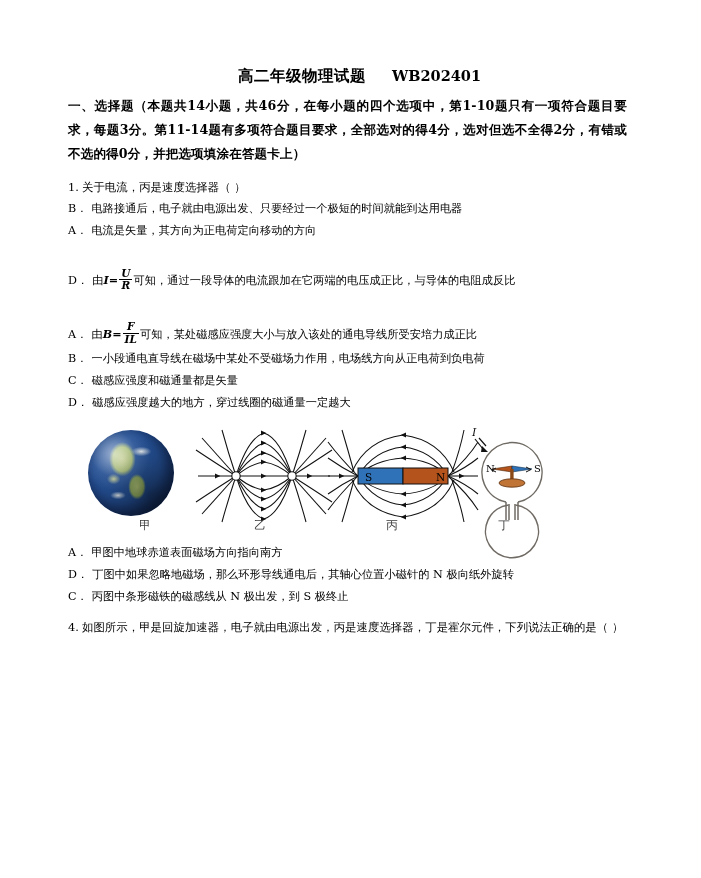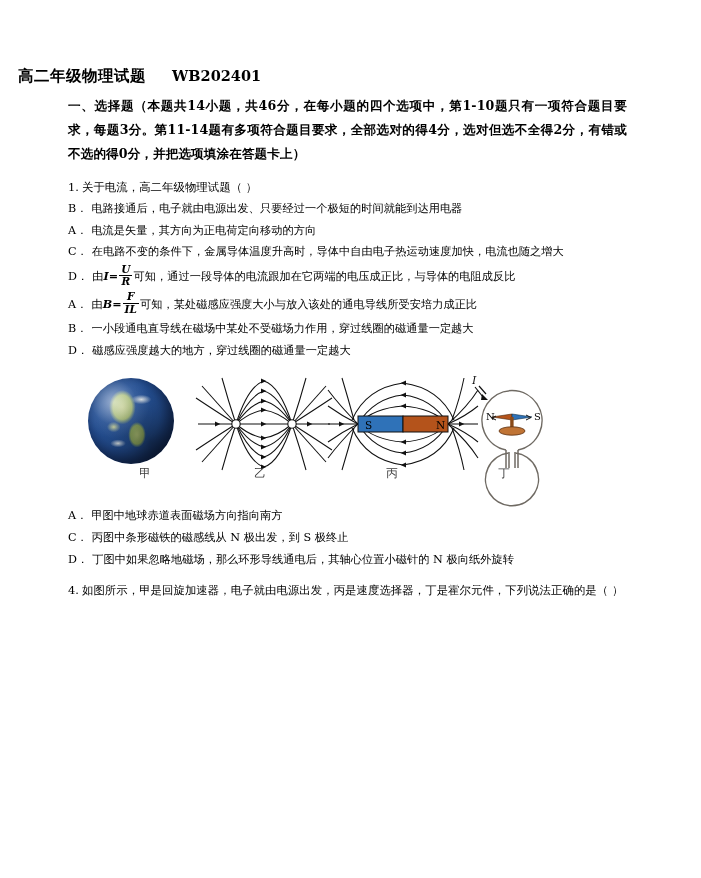--- a/index.html
+++ b/index.html
@@ -16,20 +16,21 @@
     overflow: hidden;
   }
   .page {
     position: absolute;
     left: 0; top: 0;
     width: 701px;
     height: 878px;
     padding: 0;
   }
   .doc-title {
+    text-align: center;
     font-size: 15.5px;
     font-weight: bold;
     letter-spacing: 0.5px;
     margin: 66px 0 0 0;
     padding: 0 0 0 18px;
   }
   .doc-title .code {
     font-family: "DejaVu Serif", "Liberation Serif", serif;
     font-weight: bold;
     letter-spacing: 0px;
@@ -58,20 +59,21 @@
   .opt {
     font-size: 11.2px;
     line-height: 1.95;
     padding: 0 56px 0 68px;
     margin: 0;
     letter-spacing: 0.05px;
     text-align: justify;
   }
   .opt-tall {
     line-height: 2.45;
+    margin-top: 26px;
   }
   .num-label { margin-right: 3px; }
   .opt-label { margin-right: 4px; }
 
   
   .frac {
     display: inline-block;
     vertical-align: -0.48em;
     text-align: center;
     font-style: italic;
@@ -131,40 +133,40 @@
 
 <div class="page">
 
   <div class="doc-title">
     <span>高二年级物理试题</span><span class="code">WB202401</span>
   </div>
 
   <div class="section-head">一、选择题（本题共14小题，共46分，在每小题的四个选项中，第1-10题只有一项符合题目要求，每题3分。第11-14题有多项符合题目要求，全部选对的得4分，选对但选不全得2分，有错或不选的得0分，并把选项填涂在答题卡上）</div>
 
   <div class="q q-stem">
-    <span class="num-label">1.</span><span>关于电流，高二年级物理试题（    ）</span>
+    <span class="num-label">1.</span><span>关于电流，丙是速度选择器（    ）</span>
   </div>
   <div class="opt">
     <span class="opt-label">B．</span><span>电路接通后，电子就由电源出发、只要经过一个极短的时间就能到达用电器</span>
   </div>
   <div class="opt">
     <span class="opt-label">A．</span><span>电流是矢量，其方向为正电荷定向移动的方向</span>
-  </div>
-  <div class="opt">
-    <span class="opt-label">C．</span><span>在电路不变的条件下，金属导体温度升高时，导体中自由电子热运动速度加快，电流也随之增大</span>
   </div>
   <div class="opt opt-tall">
     <span class="opt-label">D．</span><span>由</span><span class="ital">I</span><span class="ital">=</span><span class="frac"><span class="num">U</span><span class="den">R</span></span><span>可知，通过一段导体的电流跟加在它两端的电压成正比，与导体的电阻成反比</span>
   </div>
 
   <div class="opt opt-tall">
     <span class="opt-label">A．</span><span>由</span><span class="ital">B</span><span class="ital">=</span><span class="frac"><span class="num">F</span><span class="den">IL</span></span><span>可知，某处磁感应强度大小与放入该处的通电导线所受安培力成正比</span>
   </div>
   <div class="opt">
-    <span class="opt-label">B．</span><span>一小段通电直导线在磁场中某处不受磁场力作用，穿过线圈的磁通量一定越大</span>
+    <span class="opt-label">B．</span><span>一小段通电直导线在磁场中某处不受磁场力作用，电场线方向从正电荷到负电荷</span>
+  </div>
+  <div class="opt">
+    <span class="opt-label">C．</span><span>磁感应强度和磁通量都是矢量</span>
   </div>
   <div class="opt">
     <span class="opt-label">D．</span><span>磁感应强度越大的地方，穿过线圈的磁通量一定越大</span>
   </div>
 
 
   <div class="figrow">
 
     <div class="fig earth-wrap">
       <div class="earth"></div>
@@ -291,27 +293,27 @@
         <g stroke="#111" stroke-width="1" fill="none">
           <path d="M30,44 L26,46 L30,48"></path>
           <path d="M60,43 L65,45.5 L60,48"></path>
         </g>
       </svg>
     </div>
     <div class="figcaption" style="left:484px;">丁</div>
 
   </div>
 
-  <div class="opt" style="margin-top:17px;">
+  <div class="opt" style="margin-top:2px;">
     <span class="opt-label">A．</span><span>甲图中地球赤道表面磁场方向指向南方</span>
   </div>
   <div class="opt">
+    <span class="opt-label">D．</span><span>丁图中如果忽略地磁场，那么环形导线通电后，其轴心位置小磁针的 N 极向纸外旋转</span>
+  </div>
+  <div class="opt">
     <span class="opt-label">C．</span><span>丙图中条形磁铁的磁感线从 N 极出发，到 S 极终止</span>
-  </div>
-  <div class="opt">
-    <span class="opt-label">D．</span><span>丁图中如果忽略地磁场，那么环形导线通电后，其轴心位置小磁针的 N 极向纸外旋转</span>
   </div>
 
   <div class="q q-stem">
     <span class="num-label">4.</span><span>如图所示，甲是回旋加速器，电子就由电源出发，丙是速度选择器，丁是霍尔元件，下列说法正确的是（      ）</span>
   </div>
 
 </div>
 
 </body></html>

